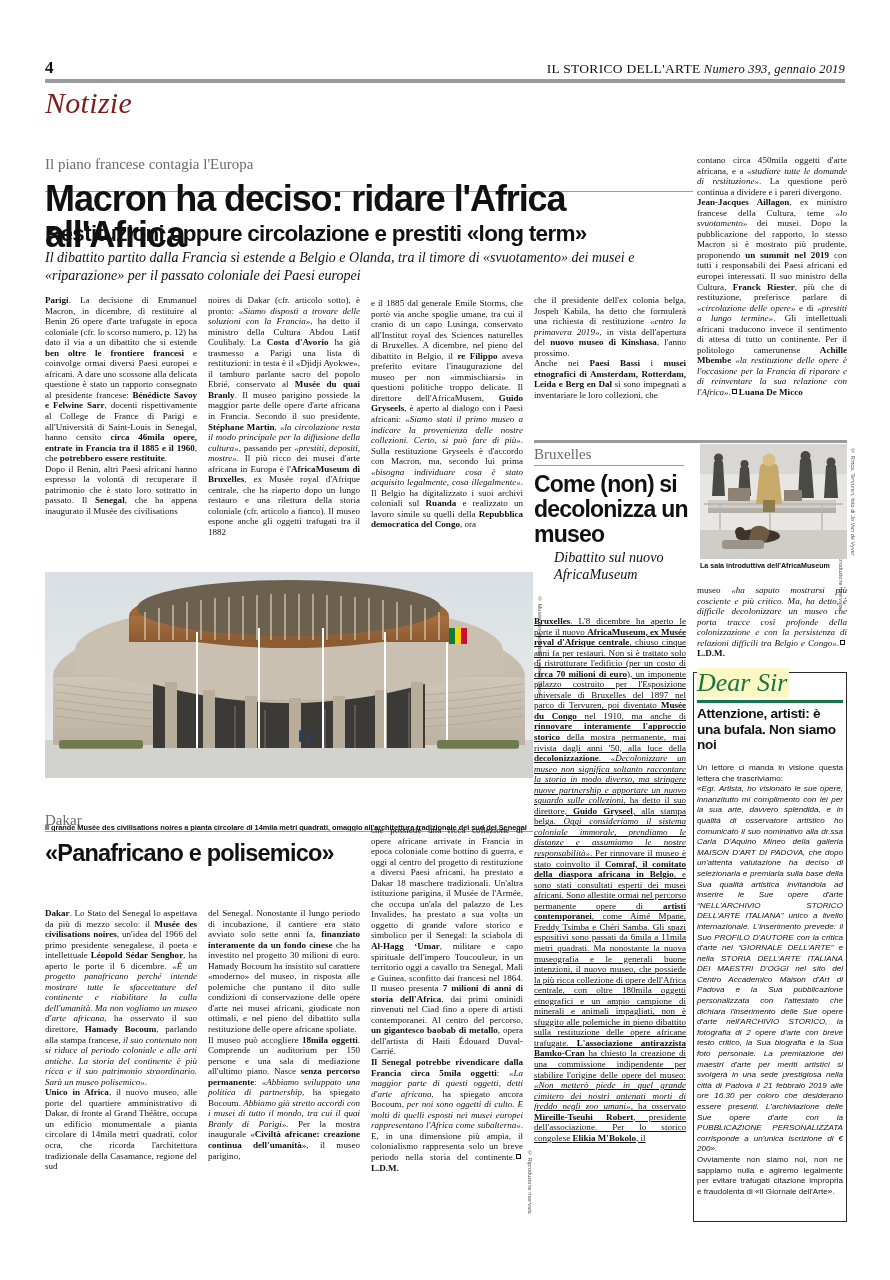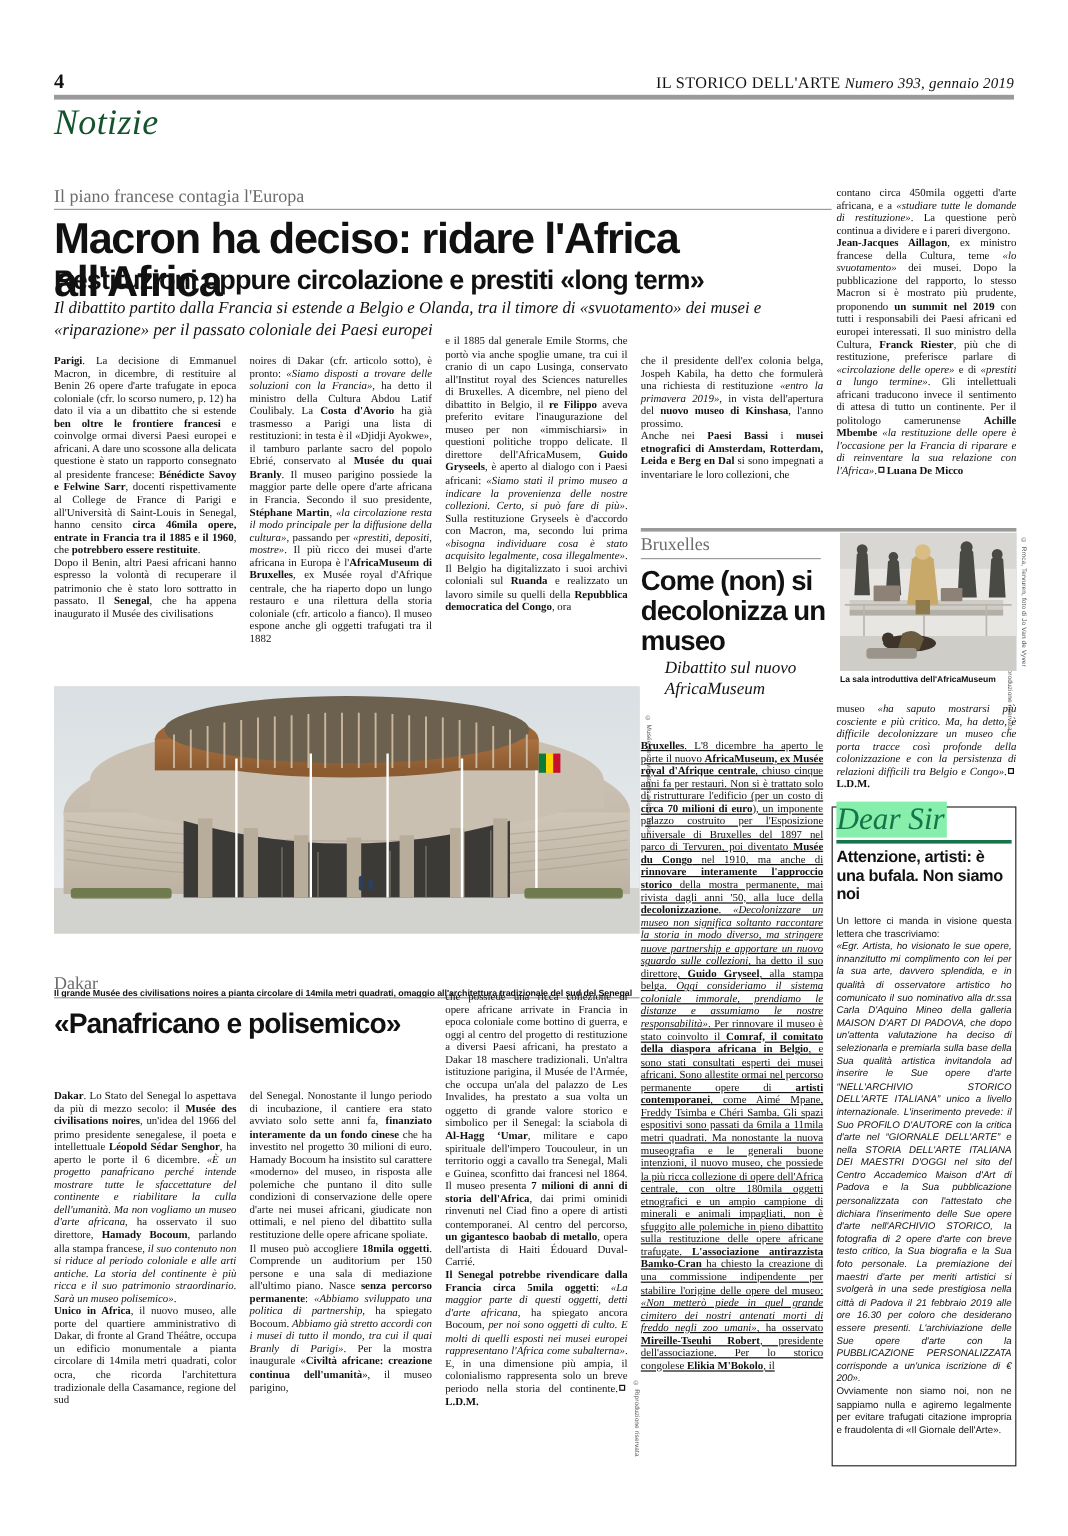--- a/index.html
+++ b/index.html
@@ -45,30 +45,30 @@
   .mast-rule {
     position: absolute; left: 0; top: 79px; width: 800px; height: 4px;
     background: #9a9a9a;
   }
 
   .section-title {
     position: absolute; left: 0; top: 86px;
     font-family: "Liberation Serif", serif;
     font-style: italic;
     font-size: 30px;
-    color: #14532d;
+    color: #7f1d1d;
     letter-spacing: .3px;
   }
 
   
   .kicker {
     position: absolute; left: 0; top: 156px; width: 648px;
     font-size: 15px; color: #6b6b6b;
     border-bottom: 1px solid #9b9b9b;
-    padding-bottom: 1px;
+    padding-bottom: 18px;
   }
   .head-main {
     position: absolute; left: 0; top: 181px; width: 652px;
     font-family: "Liberation Sans", sans-serif;
     font-weight: bold;
     font-size: 36px;
     line-height: 36px;
     letter-spacing: -1.1px;
   }
   .head-sub {
@@ -96,21 +96,21 @@
     hyphens: auto;
     -webkit-hyphens: auto;
   }
   .col b, .col strong { font-weight: bold; }
   .col i, .col em { font-style: italic; }
   .dl { font-weight: bold; }
 
   
   .c1 { left: 0;   top: 295px; width: 152px; }
   .c2 { left: 163px; top: 295px; width: 152px; }
-  .c3 { left: 326px; top: 279px; width: 152px; }
+  .c3 { left: 326px; top: 298px; width: 152px; }
   .c4 { left: 489px; top: 295px; width: 152px; }
   .c5 { left: 652px; top: 155px; width: 150px; }
 
   
   .photo-main {
     position: absolute; left: 0; top: 572px; width: 488px; height: 206px;
     overflow: hidden;
     background: #cfd4d6;
   }
   .photo-caption {
@@ -201,21 +201,21 @@
   .dearsir-box {
     position: absolute; left: 648px; top: 672px; width: 154px; height: 550px;
     border: 1px solid #2b2b2b;
   }
   .dearsir-title {
     position: absolute; left: 652px; top: 668px;
     font-family: "Liberation Serif", serif;
     font-style: italic;
     font-size: 26px;
     color: #17744a;
-    background: #86efac;
+    background: #fef9c3;
     padding: 0 2px 0 0;
   }
   .dearsir-rule {
     position: absolute; left: 652px; top: 700px; width: 146px; height: 2.6px;
     background: #17744a;
   }
   .dearsir-head {
     position: absolute; left: 652px; top: 706px; width: 148px;
     font-family: "Liberation Sans", sans-serif;
     font-weight: bold;

